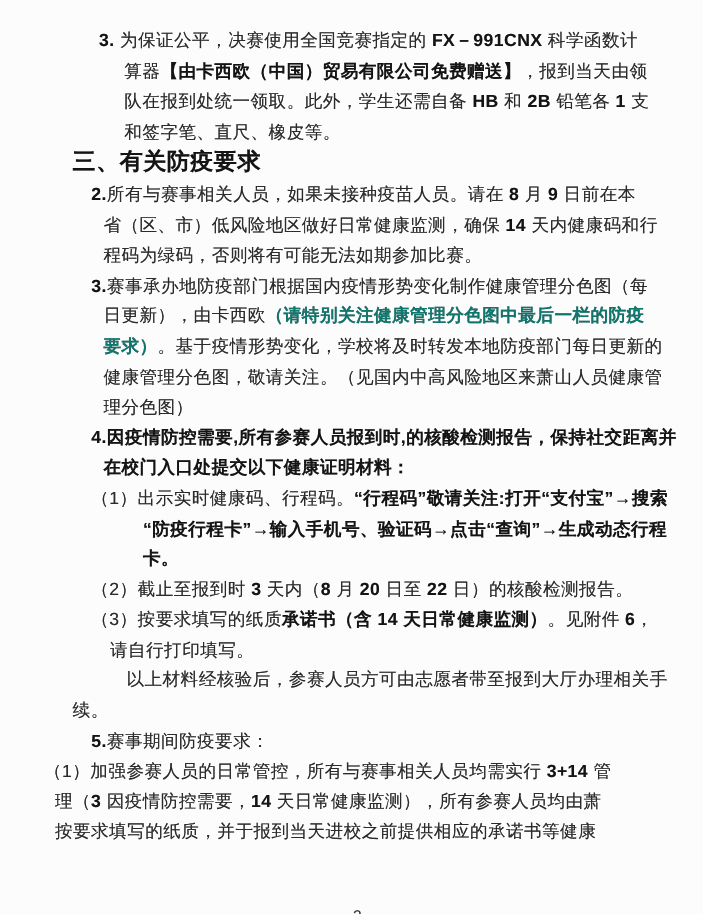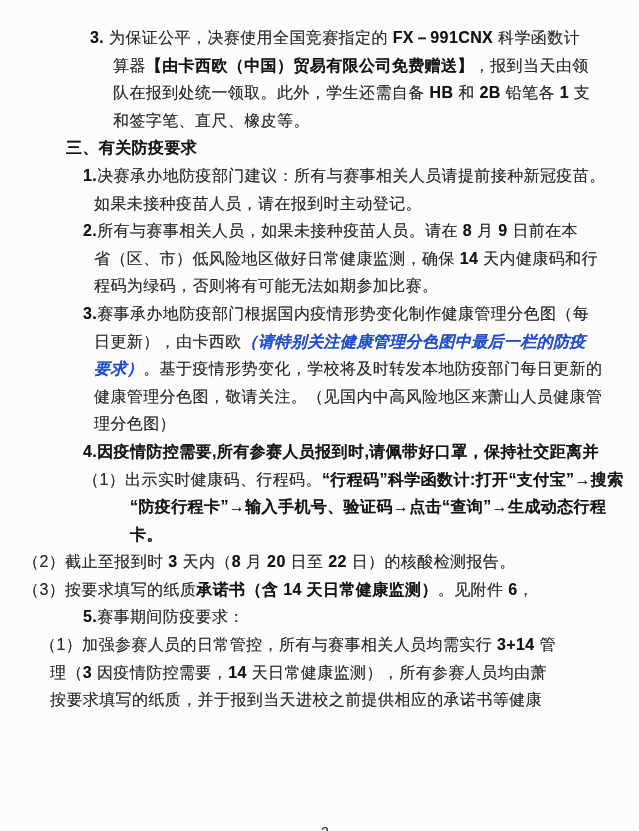--- a/index.html
+++ b/index.html
@@ -20,45 +20,45 @@
     line-height:27.6px;
     letter-spacing:0.4px;
     padding-right:14px;
     text-shadow:0 0 0.6px rgba(45,45,45,0.55);
   }
   
   .li-top   {padding-left:113px;text-indent:-23px;}
   .sec-head {padding-left:66px;}
   .li-num   {padding-left:94px;text-indent:-11px;}
   .li-paren-deep   {padding-left:130px;text-indent:-47px;}
-  .li-paren-mid    {padding-left:40px;text-indent:-17px;}
+  .li-paren-mid    {padding-left:100px;text-indent:-17px;}
   .li-paren-shallow{padding-left:50px;text-indent:-10px;}
   .para-close{padding-left:66px;text-indent:49px;}
   .seg-b{font-weight:bold;color:#141414;}
-  .sec-head .seg-b{font-size:16px;}
+  .sec-head .seg-b{font-size:21px;}
   .seg-r{color:#b8211e;}
-  .seg-r.seg-b{color:#1d4ed8;font-style:italic;}
+  .seg-r.seg-b{color:#0f766e;}
   .pagenum{
     position:absolute;
     left:321px;top:824px;
     font-size:14px;color:#3a3a3a;
     text-shadow:0 0 0.6px rgba(45,45,45,0.5);
   }
 </style>
 </head>
 <body>
 
 <div class="page">
   <div class="doc">
     <p class="li-top"><span class="seg-b">3. </span><span>为保证公平，决赛使用全国竞赛指定的 </span><span class="seg-b">FX－991CNX</span><span> 科学函数计</span><br><span>算器</span><span class="seg-b">【由卡西欧（中国）贸易有限公司免费赠送】</span><span>，报到当天由领</span><br><span>队在报到处统一领取。此外，学生还需自备 </span><span class="seg-b">HB</span><span> 和 </span><span class="seg-b">2B</span><span> 铅笔各 </span><span class="seg-b">1</span><span> 支</span><br><span>和签字笔、直尺、橡皮等。</span></p>
     <p class="sec-head"><span class="seg-b">三、有关防疫要求</span></p>
-    <p class="li-num"><span class="seg-b">1.</span><span>决赛承办地防疫部门建议：所有与赛事相关人员请提前接种新冠疫苗。</span><br><span>如果未接种疫苗人员，请在报到时主动登记。</span></p>
     <p class="li-num"><span class="seg-b">2.</span><span>所有与赛事相关人员，如果未接种疫苗人员。请在 </span><span class="seg-b">8</span><span> 月 </span><span class="seg-b">9</span><span> 日前在本</span><br><span>省（区、市）低风险地区做好日常健康监测，确保 </span><span class="seg-b">14</span><span> 天内健康码和行</span><br><span>程码为绿码，否则将有可能无法如期参加比赛。</span></p>
     <p class="li-num"><span class="seg-b">3.</span><span>赛事承办地防疫部门根据国内疫情形势变化制作健康管理分色图（每</span><br><span>日更新），由卡西欧</span><span class="seg-b seg-r">（请特别关注健康管理分色图中最后一栏的防疫</span><br><span class="seg-b seg-r">要求）</span><span>。基于疫情形势变化，学校将及时转发本地防疫部门每日更新的</span><br><span>健康管理分色图，敬请关注。（见国内中高风险地区来萧山人员健康管</span><br><span>理分色图）</span></p>
-    <p class="li-num"><span class="seg-b">4.</span><span class="seg-b">因疫情防控需要,所有参赛人员报到时,请佩带好口罩，保持社交距离并</span><br></p>
-    <p class="li-paren-deep"><span>（1）出示实时健康码、行程码。</span><span class="seg-b">“行程码”科学函数计:打开“支付宝”→搜索</span><br><span class="seg-b">“防疫行程卡”→输入手机号、验证码→点击“查询”→生成动态行程</span><br><span class="seg-b">卡。</span></p>
+    <p class="li-num"><span class="seg-b">4.</span><span class="seg-b">因疫情防控需要,所有参赛人员报到时,的核酸检测报告，保持社交距离并</span><br><span class="seg-b">在校门入口处提交以下健康证明材料：</span></p>
+    <p class="li-paren-deep"><span>（1）出示实时健康码、行程码。</span><span class="seg-b">“行程码”敬请关注:打开“支付宝”→搜索</span><br><span class="seg-b">“防疫行程卡”→输入手机号、验证码→点击“查询”→生成动态行程</span><br><span class="seg-b">卡。</span></p>
     <p class="li-paren-mid"><span>（2）截止至报到时 </span><span class="seg-b">3</span><span> 天内（</span><span class="seg-b">8</span><span> 月 </span><span class="seg-b">20</span><span> 日至 </span><span class="seg-b">22</span><span> 日）的核酸检测报告。</span></p>
-    <p class="li-paren-mid"><span>（3）按要求填写的纸质</span><span class="seg-b">承诺书（含 14 天日常健康监测）</span><span>。见附件 </span><span class="seg-b">6</span><span>，</span><br></p>
+    <p class="li-paren-mid"><span>（3）按要求填写的纸质</span><span class="seg-b">承诺书（含 14 天日常健康监测）</span><span>。见附件 </span><span class="seg-b">6</span><span>，</span><br><span>请自行打印填写。</span></p>
+    <p class="para-close"><span>以上材料经核验后，参赛人员方可由志愿者带至报到大厅办理相关手</span><br><span>续。</span></p>
     <p class="li-num"><span class="seg-b">5.</span><span>赛事期间防疫要求：</span></p>
     <p class="li-paren-shallow"><span>（1）加强参赛人员的日常管控，所有与赛事相关人员均需实行 </span><span class="seg-b">3+14</span><span> 管</span><br><span>理（</span><span class="seg-b">3</span><span> 因疫情防控需要，</span><span class="seg-b">14</span><span> 天日常健康监测），所有参赛人员均由萧</span><br><span>按要求填写的纸质，并于报到当天进校之前提供相应的承诺书等健康</span></p>
   </div>
   <div class="pagenum">2</div>
 </div>
 
 </body></html>

